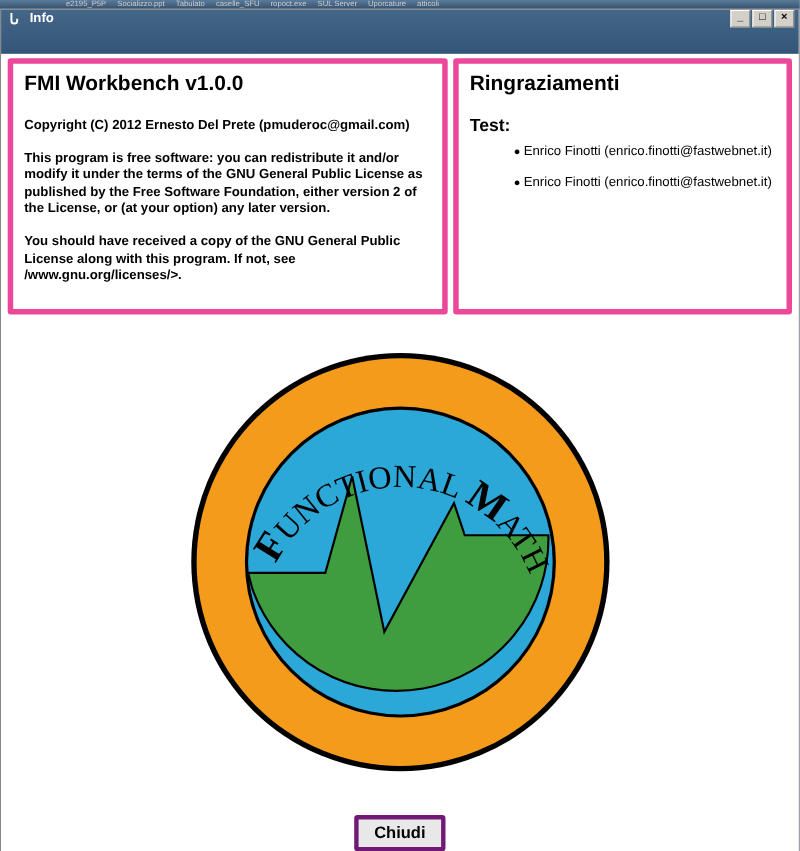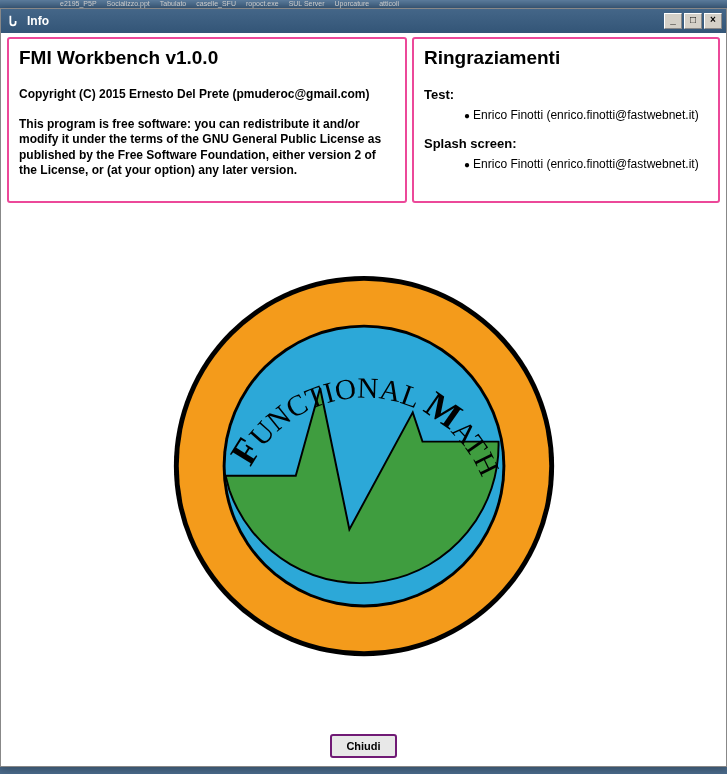--- a/index.html
+++ b/index.html
@@ -23,23 +23,23 @@
 .taskbar span { white-space: nowrap; }
 .window {
   margin: 0;
   background: #f0f0f0;
   border: 1px solid #888;
   box-shadow: 0 2px 8px rgba(0,0,0,0.3);
 }
 .titlebar {
   background: linear-gradient(to bottom, #446688, #335577);
   color: #fff;
-  height: 24px;
-  display: flex;
-  align-items: center;
+  height: 40px;
+  display: flex;
+  align-items: flex-start;
   padding: 0 4px;
   font-size: 12px;
   font-weight: bold;
 }
 .titlebar-icon {
   width: 16px;
   height: 16px;
   margin-right: 6px;
   display: inline-flex;
   align-items: center;
@@ -67,42 +67,42 @@
   padding: 4px 6px;
   height: 733px;
   display: flex;
   flex-direction: column;
 }
 .panels {
   display: flex;
   gap: 5px;
 }
 .panel {
-  border: 2px solid #ec4899;
+  border: 5px solid #ec4899;
   border-radius: 3px;
   padding: 8px 10px;
   background: #fff;
 }
 .panel-left { flex: 0 0 400px; }
 .panel-right { flex: 1; }
 .panel h2 {
   font-size: 19px;
   font-weight: bold;
   color: #000;
   margin-bottom: 18px;
 }
 .panel p {
   font-size: 12px;
   font-weight: bold;
   color: #000;
   line-height: 1.3;
   margin-bottom: 14px;
 }
 .panel-right .lbl {
-  font-size: 13px;
+  font-size: 16px;
   font-weight: bold;
   margin-bottom: 6px;
 }
 .panel-right .item {
   font-size: 12px;
   font-weight: normal;
   padding-left: 40px;
   margin-bottom: 14px;
 }
 .bullet { font-size: 10px; margin-right: 3px; }
@@ -113,24 +113,24 @@
   justify-content: center;
 }
 .logo { width: 390px; height: 390px; }
 .button-row {
   display: flex;
   justify-content: center;
   padding: 4px 0;
 }
 .chiudi-btn {
   padding: 4px 14px;
-  font-size: 11px;
+  font-size: 15px;
   font-weight: bold;
   background: #e8e8e8;
-  border: 2px solid #701a75;
+  border: 4px solid #701a75;
   border-radius: 3px;
   cursor: pointer;
 }
 </style>
 </head>
 <body>
 
 <div class="taskbar">
   <span>e2195_P5P</span>
   <span>Socializzo.ppt</span>
@@ -154,29 +154,29 @@
       <div class="win-btn">_</div>
       <div class="win-btn">□</div>
       <div class="win-btn">×</div>
     </div>
   </div>
 
   <div class="content-area">
     <div class="panels">
       <div class="panel panel-left">
         <h2>FMI Workbench v1.0.0</h2>
-        <p>Copyright (C) 2015 Ernesto Del Prete (pmuderoc@gmail.com)</p>
+        <p>Copyright (C) 2012 Ernesto Del Prete (pmuderoc@gmail.com)</p>
         <p>This program is free software: you can redistribute it and/or modify it under the terms of the GNU General Public License as published by the Free Software Foundation, either version 2 of the License, or (at your option) any later version.</p>
+        <p>You should have received a copy of the GNU General Public License along with this program. If not, see /www.gnu.org/licenses/&gt;.</p>
       </div>
 
       <div class="panel panel-right">
         <h2>Ringraziamenti</h2>
         <div class="lbl">Test:</div>
         <div class="item"><span class="bullet">●</span><span>Enrico Finotti (enrico.finotti@fastwebnet.it)</span></div>
-        <div class="lbl">Splash screen:</div>
         <div class="item"><span class="bullet">●</span><span>Enrico Finotti (enrico.finotti@fastwebnet.it)</span></div>
       </div>
     </div>
 
     <div class="logo-wrap">
       <svg class="logo" viewBox="0 0 400 400">
         <circle cx="200" cy="200" r="195" fill="#000"></circle>
         <circle cx="200" cy="200" r="190" fill="#f49b1b"></circle>
         <circle cx="200" cy="200" r="145" fill="#000"></circle>
         <circle cx="200" cy="200" r="142" fill="#2ca8d8"></circle>

